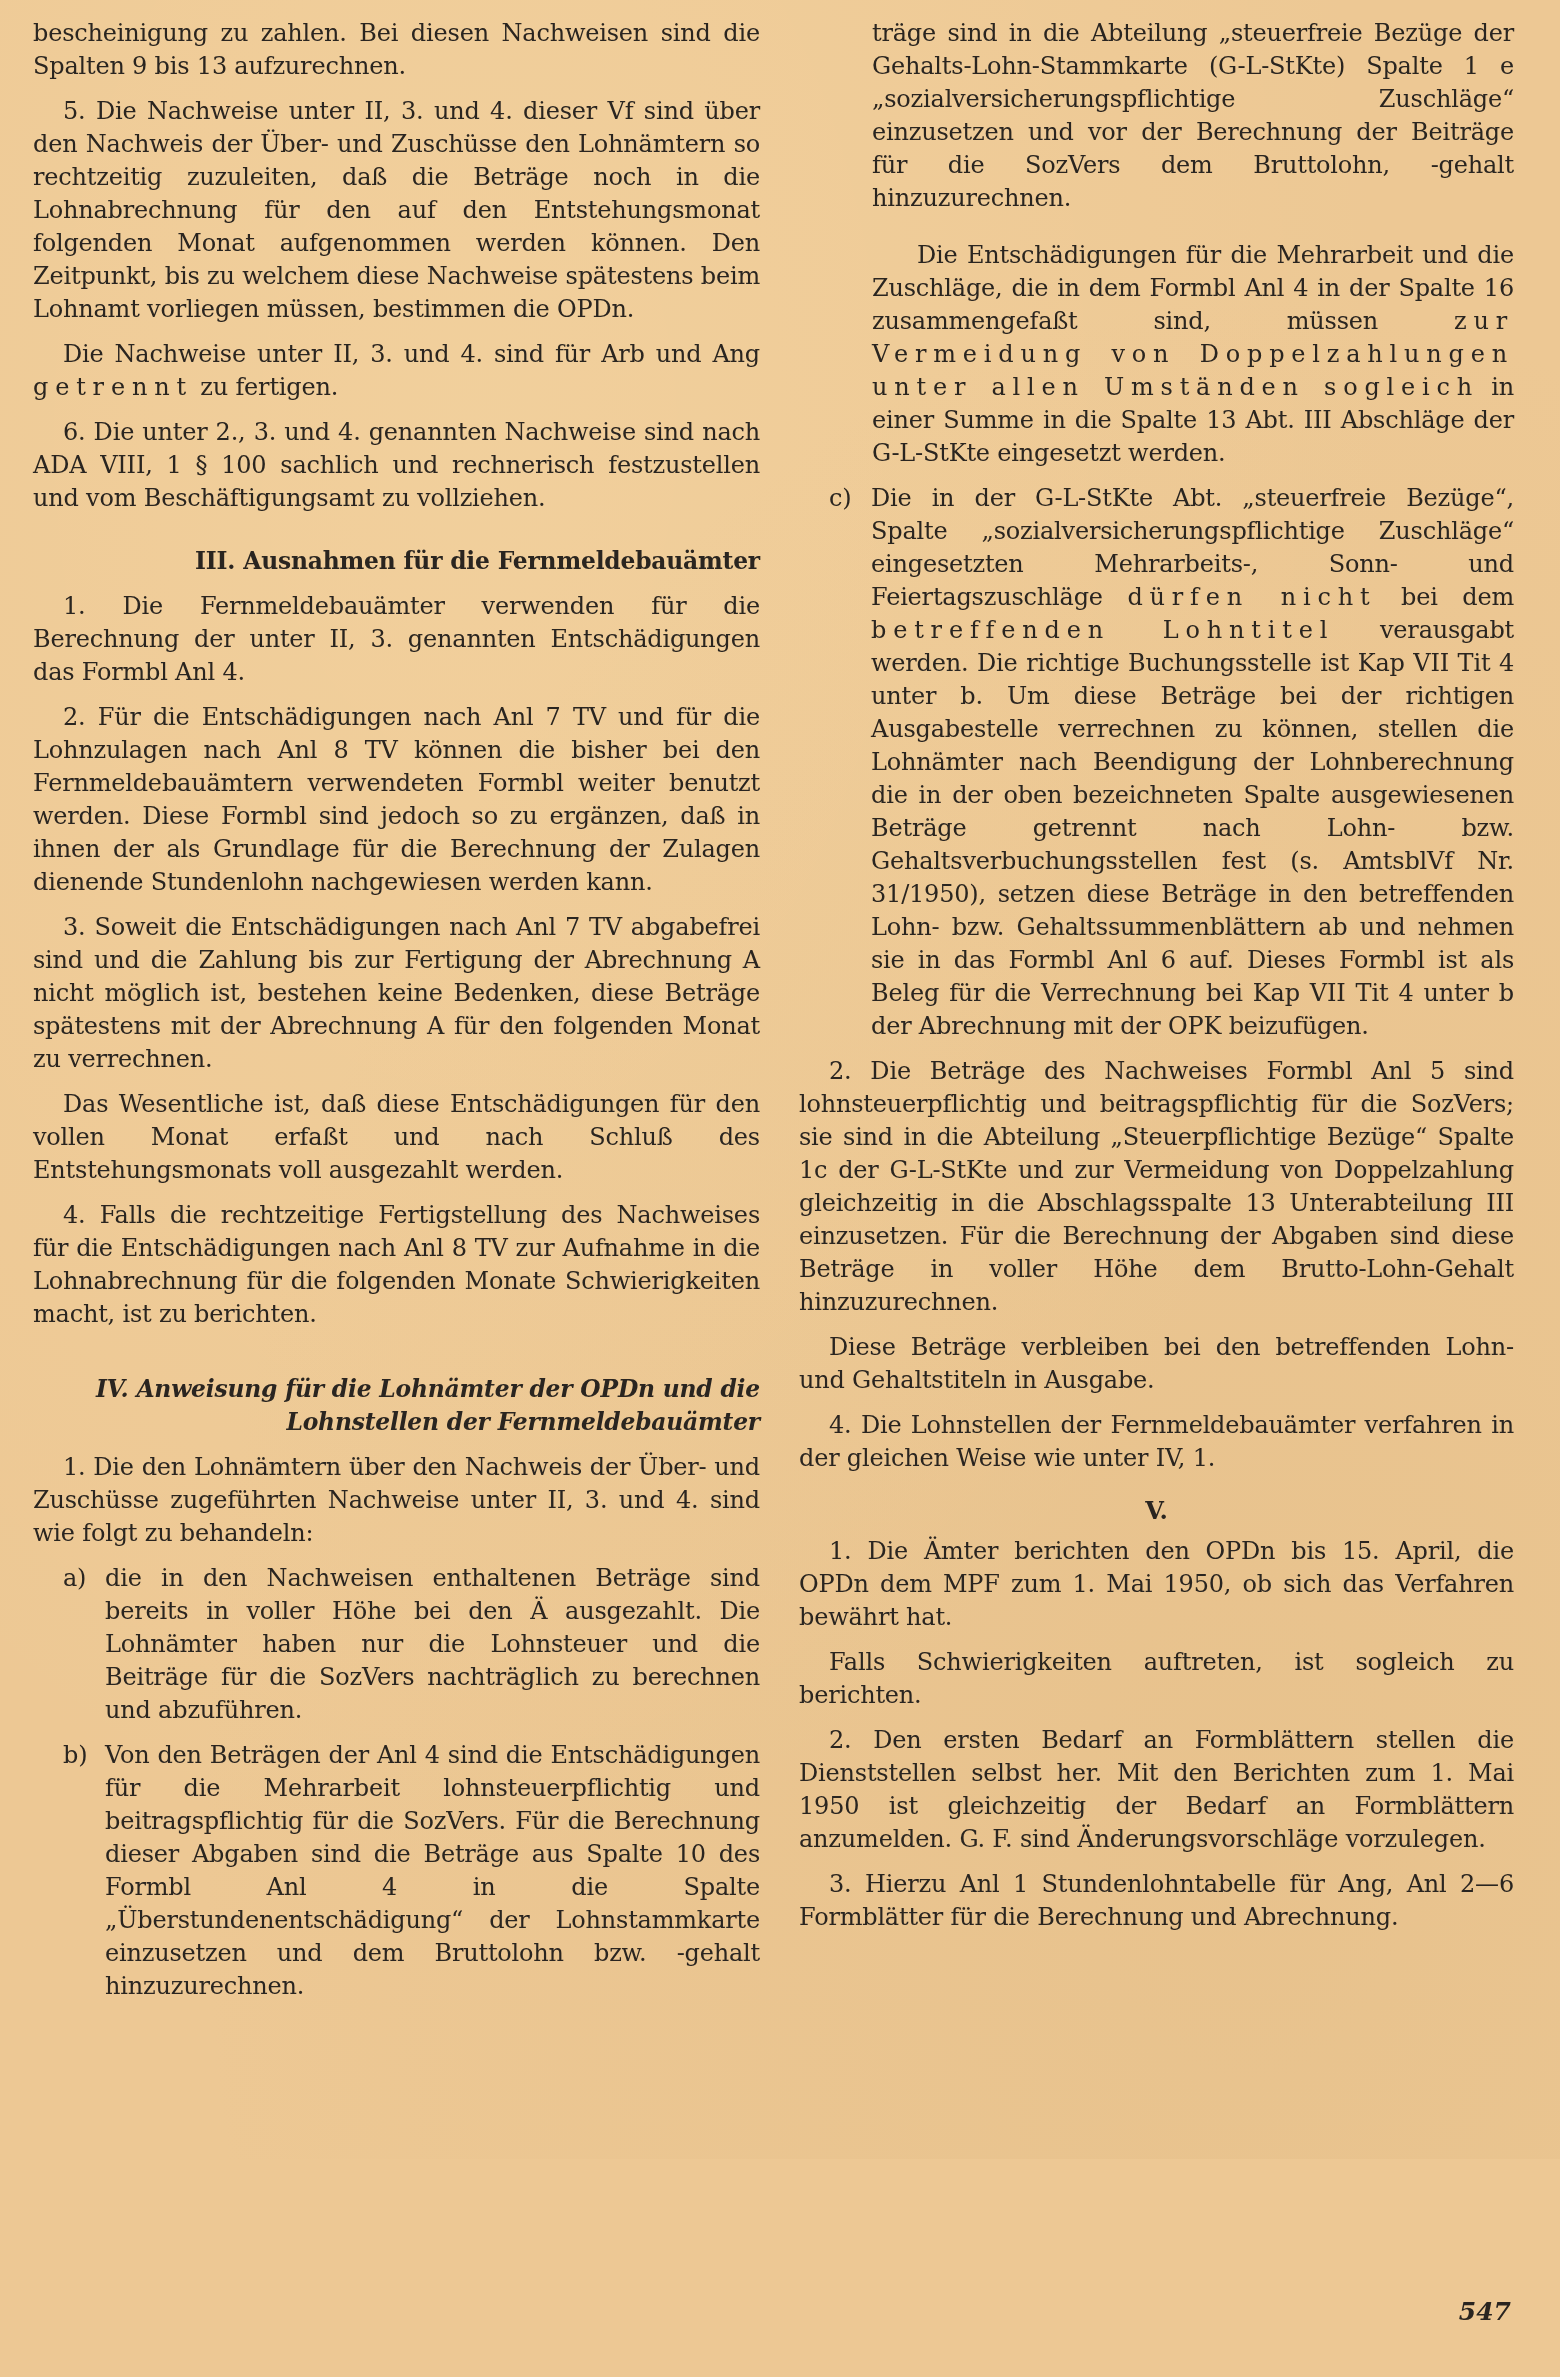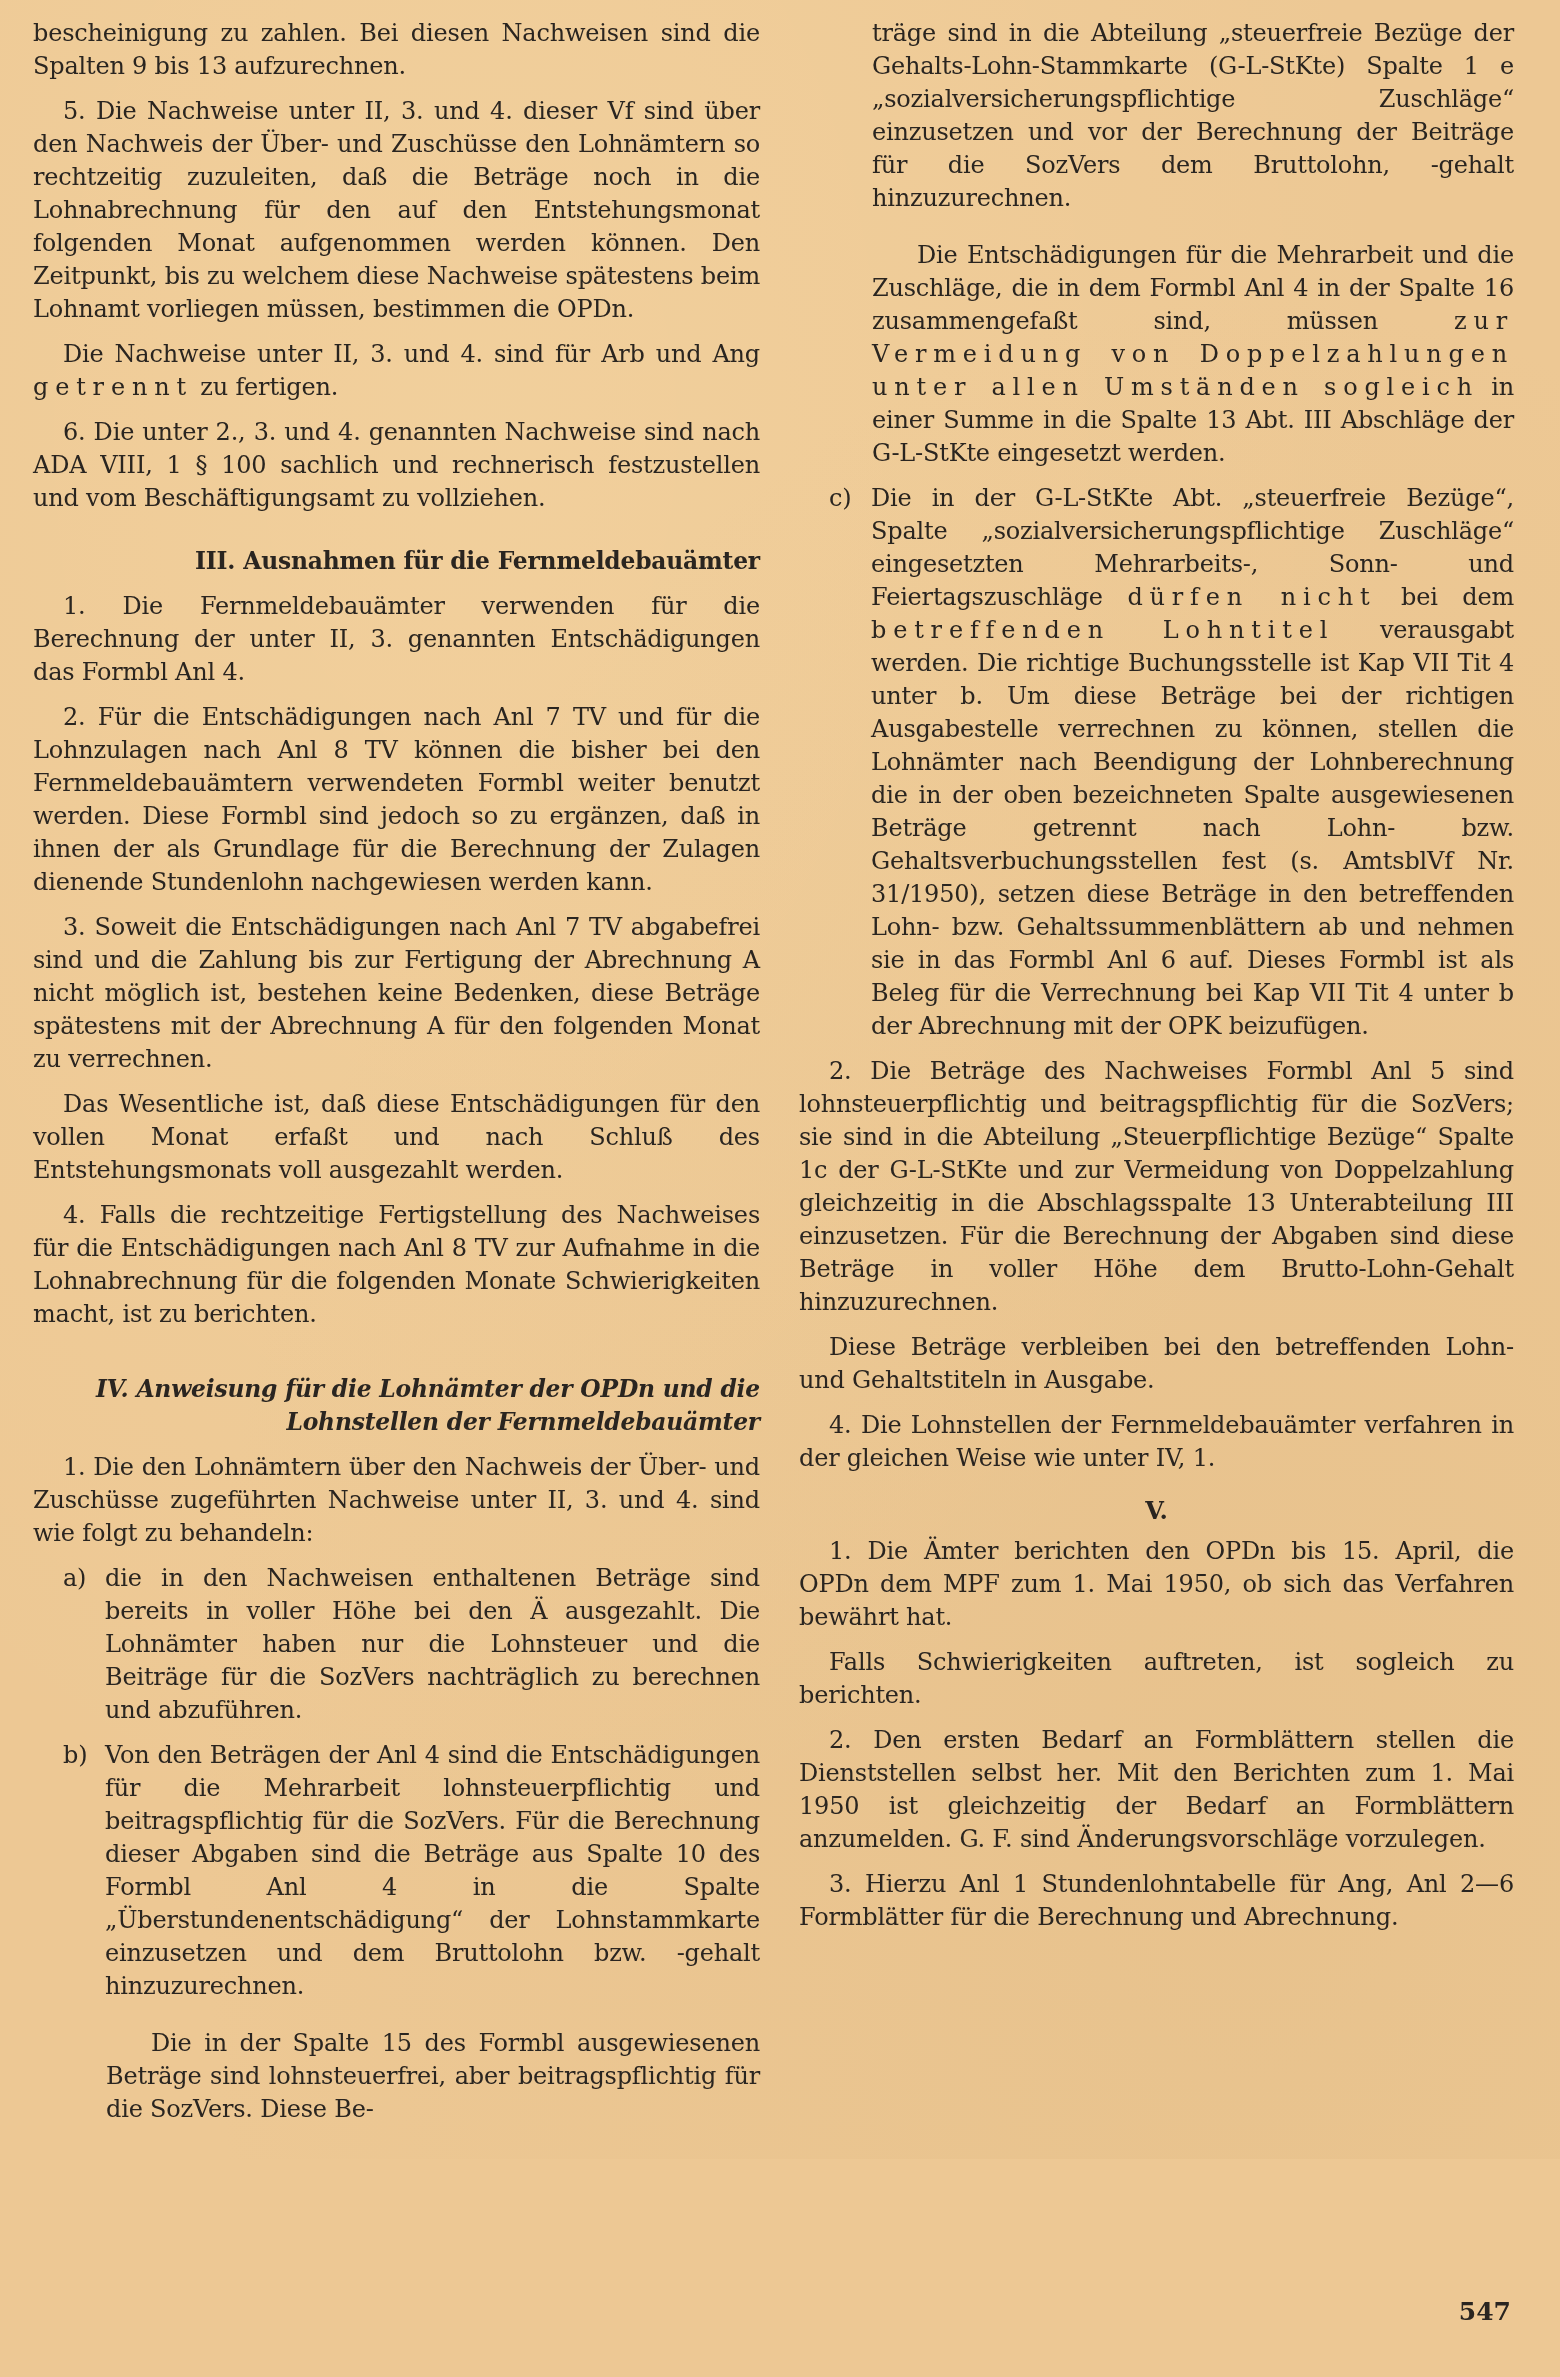--- a/index.html
+++ b/index.html
@@ -40,21 +40,21 @@
   }
   .item .marker { width: 42px; flex: 0 0 42px; padding-left: 30px; text-align: left; }
   .item .body { flex: 1; text-align: justify; }
   .subpara { margin: 0 0 12px 0; padding-left: 73px; }
   .subpara.indent { text-indent: 45px; margin-top: 24px; }
   .spaced { letter-spacing: 6.8px; }
   .roman-center { text-align: center; font-weight: bold; margin: 19.7px 0 7.6px 0; }
   .ref { margin-top: 6px; }
   .pagenum {
     position: absolute; right: 50px; top: 2297px;
-    font-weight: bold; font-size: 25px;
+    font-weight: bold; font-size: 25px; font-style: italic;
   }
 </style>
 </head>
 <body>
 
 <div class="page">
 
   <div class="col col-left">
     <p class="cont">bescheinigung zu zahlen. Bei diesen Nachweisen sind die Spalten 9 bis 13 aufzurechnen.</p>
     <p class="indent">5. Die Nachweise unter II, 3. und 4. dieser Vf sind über den Nachweis der Über- und Zuschüsse den Lohnämtern so rechtzeitig zuzuleiten, daß die Beträge noch in die Lohnabrechnung für den auf den Entstehungsmonat folgenden Monat aufgenommen werden können. Den Zeitpunkt, bis zu welchem diese Nachweise spätestens beim Lohnamt vorliegen müssen, bestimmen die OPDn.</p>
@@ -71,21 +71,20 @@
     <div class="heading hang" style="margin-top:42px;">IV. Anweisung für die Lohnämter der OPDn und die Lohnstellen der Fernmeldebauämter</div>
     <p class="indent">1. Die den Lohnämtern über den Nachweis der Über- und Zuschüsse zugeführten Nachweise unter II, 3. und 4. sind wie folgt zu behandeln:</p>
     <div class="item">
       <span class="marker">a)</span>
       <span class="body">die in den Nachweisen enthaltenen Beträge sind bereits in voller Höhe bei den Ä ausgezahlt. Die Lohnämter haben nur die Lohnsteuer und die Beiträge für die SozVers nachträglich zu berechnen und abzuführen.</span>
     </div>
     <div class="item">
       <span class="marker">b)</span>
       <span class="body">Von den Beträgen der Anl 4 sind die Entschädigungen für die Mehrarbeit lohnsteuerpflichtig und beitragspflichtig für die SozVers. Für die Berechnung dieser Abgaben sind die Beträge aus Spalte 10 des Formbl Anl 4 in die Spalte „Überstundenentschädigung“ der Lohnstammkarte einzusetzen und dem Bruttolohn bzw. -gehalt hinzuzurechnen.</span>
     </div>
-    <p class="subpara indent">Die in der Spalte 15 des Formbl ausgewiesenen Beträge sind lohnsteuerfrei, aber beitragspflichtig für die SozVers. Diese Be-</p>
   </div>
 
   <div class="col col-right">
     <p class="subpara">träge sind in die Abteilung „steuerfreie Bezüge der Gehalts-Lohn-Stammkarte (G-L-StKte) Spalte 1 e „sozialversicherungspflichtige Zuschläge“ einzusetzen und vor der Berechnung der Beiträge für die SozVers dem Bruttolohn, -gehalt hinzuzurechnen.</p>
     <p class="subpara indent"><span>Die Entschädigungen für die Mehrarbeit und die Zuschläge, die in dem Formbl Anl 4 in der Spalte 16 zusammengefaßt sind, müssen</span> <span class="spaced">zur Vermeidung von Doppelzahlungen unter allen Umständen sogleich</span> <span>in einer Summe in die Spalte 13 Abt. III Abschläge der G-L-StKte eingesetzt werden.</span></p>
     <div class="item">
       <span class="marker">c)</span>
       <span class="body"><span>Die in der G-L-StKte Abt. „steuerfreie Bezüge“, Spalte „sozialversicherungspflichtige Zuschläge“ eingesetzten Mehrarbeits-, Sonn- und Feiertagszuschläge</span> <span class="spaced">dürfen nicht</span> <span>bei dem</span> <span class="spaced">betreffenden Lohntitel</span> <span>verausgabt werden. Die richtige Buchungsstelle ist Kap VII Tit 4 unter b. Um diese Beträge bei der richtigen Ausgabestelle verrechnen zu können, stellen die Lohnämter nach Beendigung der Lohnberechnung die in der oben bezeichneten Spalte ausgewiesenen Beträge getrennt nach Lohn- bzw. Gehaltsverbuchungsstellen fest (s. AmtsblVf Nr. 31/1950), setzen diese Beträge in den betreffenden Lohn- bzw. Gehaltssummenblättern ab und nehmen sie in das Formbl Anl 6 auf. Dieses Formbl ist als Beleg für die Verrechnung bei Kap VII Tit 4 unter b der Abrechnung mit der OPK beizufügen.</span></span>
     </div>
     <p class="indent">2. Die Beträge des Nachweises Formbl Anl 5 sind lohnsteuerpflichtig und beitragspflichtig für die SozVers; sie sind in die Abteilung „Steuerpflichtige Bezüge“ Spalte 1c der G-L-StKte und zur Vermeidung von Doppelzahlung gleichzeitig in die Abschlagsspalte 13 Unterabteilung III einzusetzen. Für die Berechnung der Abgaben sind diese Beträge in voller Höhe dem Brutto-Lohn-Gehalt hinzuzurechnen.</p>

